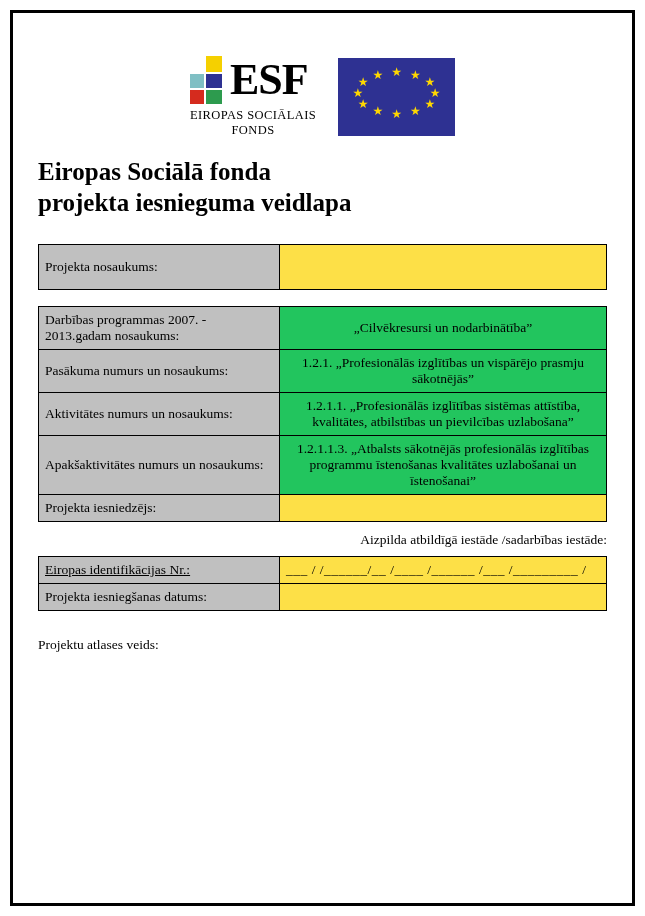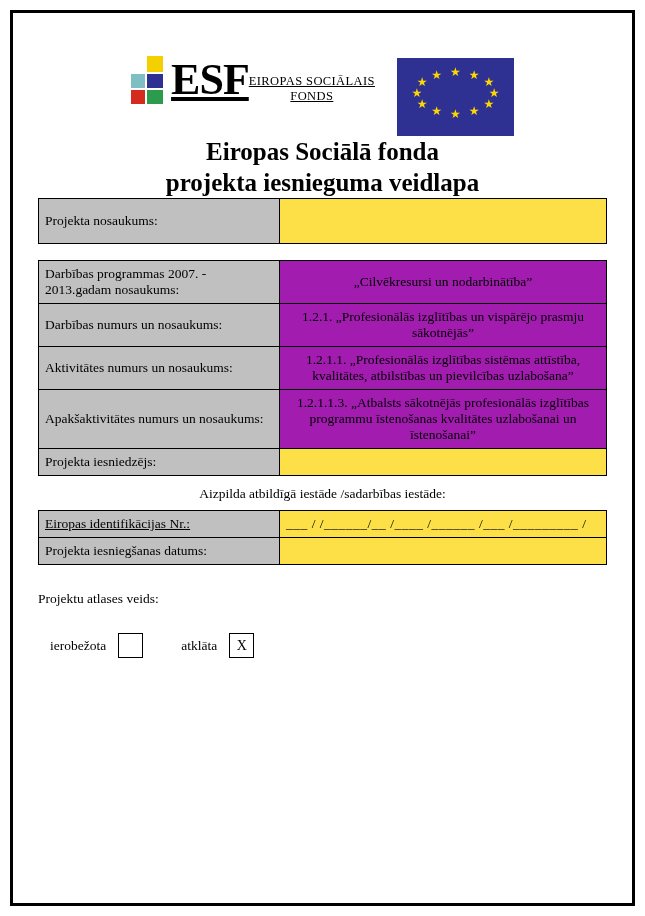--- a/index.html
+++ b/index.html
@@ -39,22 +39,22 @@
   
   .logo-row {
     display: flex;
     align-items: flex-start;
     justify-content: center;
     gap: 22px;
     margin-top: 28px;
   }
   .esf-logo {
     display: flex;
-    align-items: flex-end;
-    text-decoration: underline;
+    flex-direction: column;
+    align-items: flex-start;
   }
   .esf-top {
     display: flex;
     align-items: center;
     gap: 8px;
   }
   .esf-squares {
     display: grid;
     grid-template-columns: 14px 16px;
     grid-template-rows: 16px 14px 14px;
@@ -94,21 +94,21 @@
   .star {
     position: absolute;
     color: #ffd700;
     font-size: 12px;
     line-height: 12px;
     transform: translate(-50%, -50%);
   }
 
   
   .doc-title {
-    text-align: center;
+    margin-top: 18px;
     font-family: "Liberation Serif", serif;
     font-weight: bold;
     font-size: 25px;
     line-height: 31px;
     color: #000;
   }
 
   
   table.form {
     border-collapse: collapse;
@@ -120,33 +120,33 @@
     vertical-align: middle;
     padding: 5px 6px;
     font-size: 13.5px;
     line-height: 16px;
   }
   td.label {
     background: #c0c0c0;
     width: 228px;
   }
   td.value {
-    background: #a21caf;
+    background: #22c55e;
     text-align: center;
   }
   td.blank {
     background: #fde047;
   }
-  .t1 { }
+  .t1 { margin-top: 26px; }
   .t1 td { height: 34px; }
   .t2 { margin-top: 16px; }
   .t3 { margin-top: 6px; }
 
   .note {
-    text-align: center;
+    text-align: right;
     font-size: 13.5px;
     margin-top: 10px;
     margin-bottom: 8px;
   }
   .underline-label {
     text-decoration: underline;
   }
   .ident-value {
     text-align: left;
     font-size: 14px;
@@ -239,21 +239,21 @@
     </tbody>
       </table>
 
     <table class="form t2">
       <tbody>
           <tr>
         <td class="label">Darbības programmas 2007. - 2013.gadam nosaukums:</td>
         <td class="value">„Cilvēkresursi un nodarbinātība”</td>
       </tr>
       <tr>
-        <td class="label">Darbības numurs un nosaukums:</td>
+        <td class="label">Pasākuma numurs un nosaukums:</td>
         <td class="value">1.2.1. „Profesionālās izglītības un vispārējo prasmju sākotnējās”</td>
       </tr>
       <tr>
         <td class="label">Aktivitātes numurs un nosaukums:</td>
         <td class="value">1.2.1.1. „Profesionālās izglītības sistēmas attīstība, kvalitātes, atbilstības un pievilcības uzlabošana”</td>
       </tr>
       <tr>
         <td class="label">Apakšaktivitātes numurs un nosaukums:</td>
         <td class="value">1.2.1.1.3. „Atbalsts sākotnējās profesionālās izglītības programmu īstenošanas kvalitātes uzlabošanai un īstenošanai”</td>
       </tr>
@@ -276,23 +276,16 @@
       </tr>
       <tr>
         <td class="label">Projekta iesniegšanas datums:</td>
         <td class="blank"></td>
       </tr>
     </tbody>
       </table>
 
     <div class="selection">
       <div class="selection-title">Projektu atlases veids:</div>
-      <div class="selection-row">
-        <span>ierobežota</span>
-        <span class="checkbox"></span>
-        <span class="gap"></span>
-        <span>atklāta</span>
-        <span class="checkbox">X</span>
-      </div>
     </div>
 
   </div>
 </div>
 
 </body></html>

